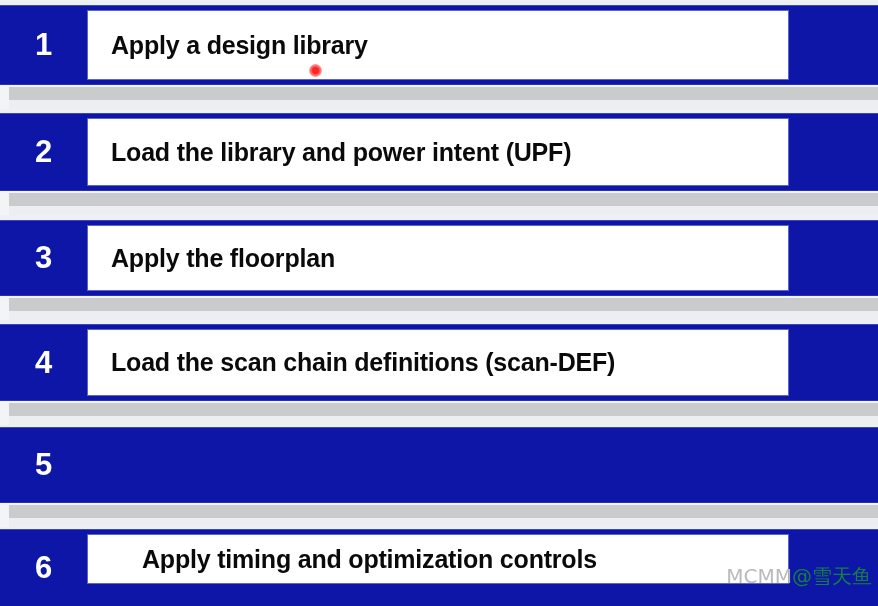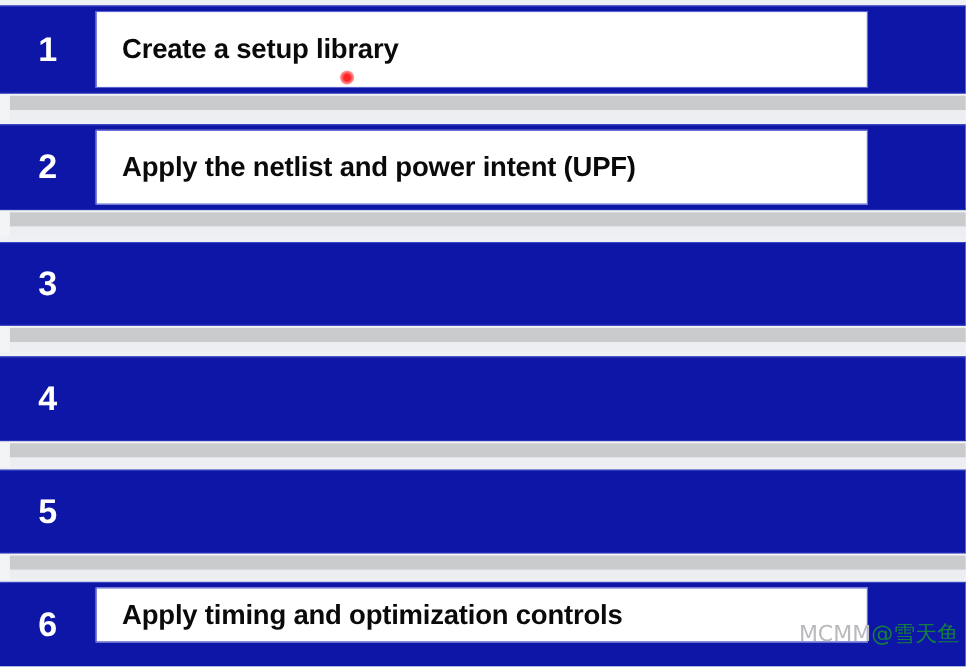--- a/index.html
+++ b/index.html
@@ -138,56 +138,62 @@
 </head>
 <body>
 
 <div id="slide">
 
   <div class="top-strip"></div>
 
   <div class="step-row" style="top:5px; height:80px;">
     <div class="step-num">1</div>
     <div class="step-box">
-      <span class="step-label">Create a setup library</span>
+      <span class="step-label">Apply a design library</span>
     </div>
   </div>
   <div class="shadow-strip" style="top:87px;"></div>
   <div class="gap-fill" style="top:109px; height:4px;"></div>
 
   <div class="step-row" style="top:113px; height:78px;">
     <div class="step-num">2</div>
     <div class="step-box">
-      <span class="step-label">Apply the netlist and power intent (UPF)</span>
+      <span class="step-label">Load the library and power intent (UPF)</span>
     </div>
   </div>
   <div class="shadow-strip" style="top:193px;"></div>
   <div class="gap-fill" style="top:215px; height:5px;"></div>
 
   <div class="step-row" style="top:220px; height:76px;">
     <div class="step-num">3</div>
+    <div class="step-box">
+      <span class="step-label">Apply the floorplan</span>
+    </div>
   </div>
   <div class="shadow-strip" style="top:298px;"></div>
   <div class="gap-fill" style="top:320px; height:4px;"></div>
 
   <div class="step-row" style="top:324px; height:77px;">
     <div class="step-num">4</div>
+    <div class="step-box">
+      <span class="step-label">Load the scan chain definitions (scan-DEF)</span>
+    </div>
   </div>
   <div class="shadow-strip" style="top:403px;"></div>
   <div class="gap-fill" style="top:425px; height:2px;"></div>
 
   <div class="step-row" style="top:427px; height:76px;">
     <div class="step-num">5</div>
   </div>
   <div class="shadow-strip" style="top:505px;"></div>
   <div class="gap-fill" style="top:527px; height:2px;"></div>
 
   <div class="step-row" style="top:529px; height:77px; border-bottom:none;">
     <div class="step-num">6</div>
-    <div class="step-box" style="bottom:22px;">
+    <div class="step-box" style="bottom:22px;padding-left:31px;">
       <span class="step-label">Apply timing and optimization controls</span>
     </div>
   </div>
 
   <div class="laser-dot" style="left:309px; top:64px;"></div>
 
   <div class="watermark">
     <span class="wm-csdn">MCMM</span><span class="wm-user">@雪天鱼</span>
   </div>
 

